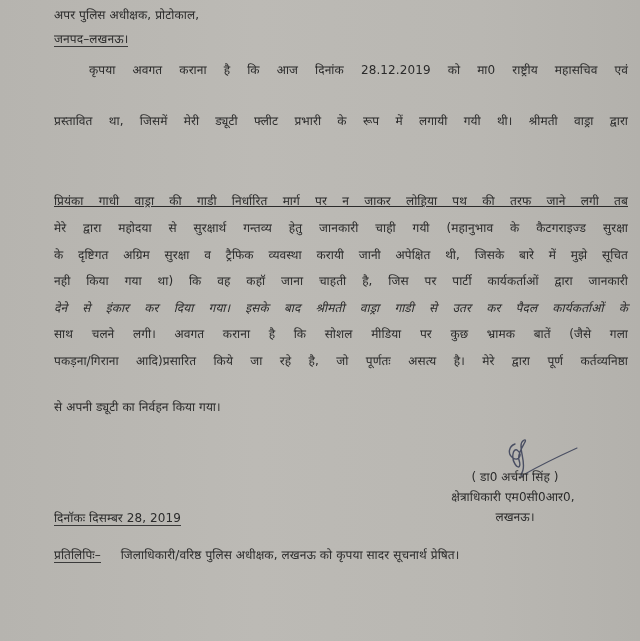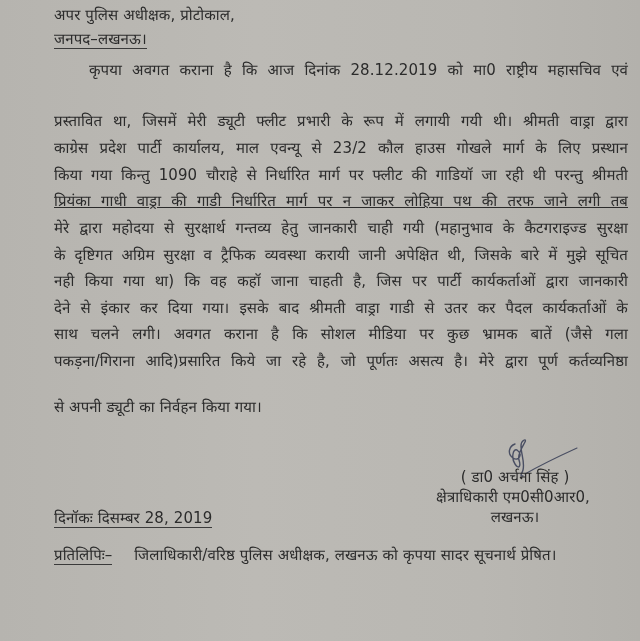--- a/index.html
+++ b/index.html
@@ -18,21 +18,21 @@
   }
   .page {
     position: absolute;
     left: 0;
     top: 0;
     width: 640px;
     height: 641px;
   }
   .line {
     position: absolute;
-    font-size: 15px;
+    font-size: 12px;
     line-height: 18px;
     white-space: nowrap;
     letter-spacing: 0.1px;
   }
   .underline {
     border-bottom: 1.5px solid #3a3a3a;
     padding-bottom: 0px;
   }
   .signature {
     position: absolute;
@@ -52,40 +52,34 @@
   <div class="line" style="left:54px; top:30px;">
     <span class="underline">जनपद–लखनऊ।</span>
   </div>
 
   <div class="line" style="left:89px; top:61px; width:539px; display:flex; justify-content:space-between;">
     <span id="bl0" style="width:100%; text-align:justify; text-align-last:justify;">कृपया अवगत कराना है कि आज दिनांक 28.12.2019 को मा0 राष्ट्रीय महासचिव एवं</span>
   </div>
   <div class="line" style="left:54px; top:112px; width:574px;">
     <span style="display:block; text-align:justify; text-align-last:justify;">प्रस्तावित था, जिसमें मेरी ड्यूटी फ्लीट प्रभारी के रूप में लगायी गयी थी। श्रीमती वाड्रा द्वारा</span>
   </div>
-  <div class="line" style="left:54px; top:139px; width:574px;">
-    <span style="display:block; text-align:justify; text-align-last:justify;">काग्रेस प्रदेश पार्टी कार्यालय, माल एवन्यू से 23/2 कौल हाउस गोखले मार्ग के लिए प्रस्थान</span>
-  </div>
-  <div class="line" style="left:54px; top:166px; width:574px;">
-    <span style="display:block; text-align:justify; text-align-last:justify;">किया गया किन्तु 1090 चौराहे से निर्धारित मार्ग पर फ्लीट की गाडियॉ जा रही थी परन्तु श्रीमती</span>
-  </div>
   <div class="line" style="left:54px; top:192px; width:574px;">
     <span style="display:block; text-align:justify; text-align-last:justify;text-decoration:underline;">प्रियंका गाधी वाड्रा की गाडी निर्धारित मार्ग पर न जाकर लोहिया पथ की तरफ जाने लगी तब</span>
   </div>
   <div class="line" style="left:54px; top:219px; width:574px;">
     <span style="display:block; text-align:justify; text-align-last:justify;">मेरे द्वारा महोदया से सुरक्षार्थ गन्तव्य हेतु जानकारी चाही गयी (महानुभाव के कैटगराइज्ड सुरक्षा</span>
   </div>
   <div class="line" style="left:54px; top:246px; width:574px;">
     <span style="display:block; text-align:justify; text-align-last:justify;">के दृष्टिगत अग्रिम सुरक्षा व ट्रैफिक व्यवस्था करायी जानी अपेक्षित थी, जिसके बारे में मुझे सूचित</span>
   </div>
   <div class="line" style="left:54px; top:272px; width:574px;">
     <span style="display:block; text-align:justify; text-align-last:justify;">नही किया गया था) कि वह कहॉ जाना चाहती है, जिस पर पार्टी कार्यकर्ताओं द्वारा जानकारी</span>
   </div>
   <div class="line" style="left:54px; top:299px; width:574px;">
-    <span style="display:block; text-align:justify; text-align-last:justify;">देने से इंकार कर दिया गया। इसके बाद श्रीमती वाड्रा गाडी से उतर कर पैदल कार्यकर्ताओं के</span>
+    <span style="display:block; text-align:justify; text-align-last:justify;font-style:italic;">देने से इंकार कर दिया गया। इसके बाद श्रीमती वाड्रा गाडी से उतर कर पैदल कार्यकर्ताओं के</span>
   </div>
   <div class="line" style="left:54px; top:325px; width:574px;">
     <span style="display:block; text-align:justify; text-align-last:justify;">साथ चलने लगी। अवगत कराना है कि सोशल मीडिया पर कुछ भ्रामक बातें (जैसे गला</span>
   </div>
   <div class="line" style="left:54px; top:352px; width:574px;">
     <span style="display:block; text-align:justify; text-align-last:justify;">पकड़ना/गिराना आदि)प्रसारित किये जा रहे है, जो पूर्णतः असत्य है। मेरे द्वारा पूर्ण कर्तव्यनिष्ठा</span>
   </div>
   <div class="line" style="left:54px; top:398px;">
     <span>से अपनी ड्यूटी का निर्वहन किया गया।</span>
   </div>

